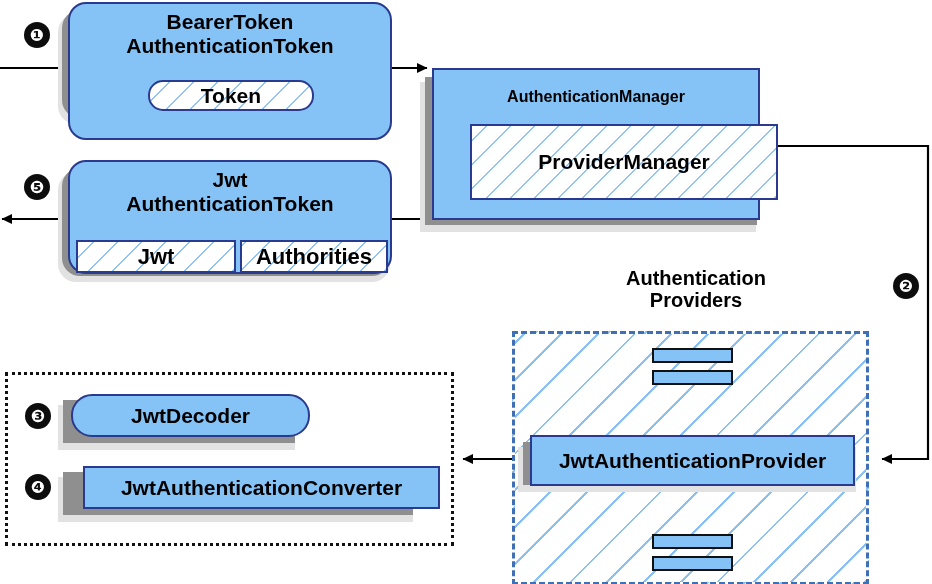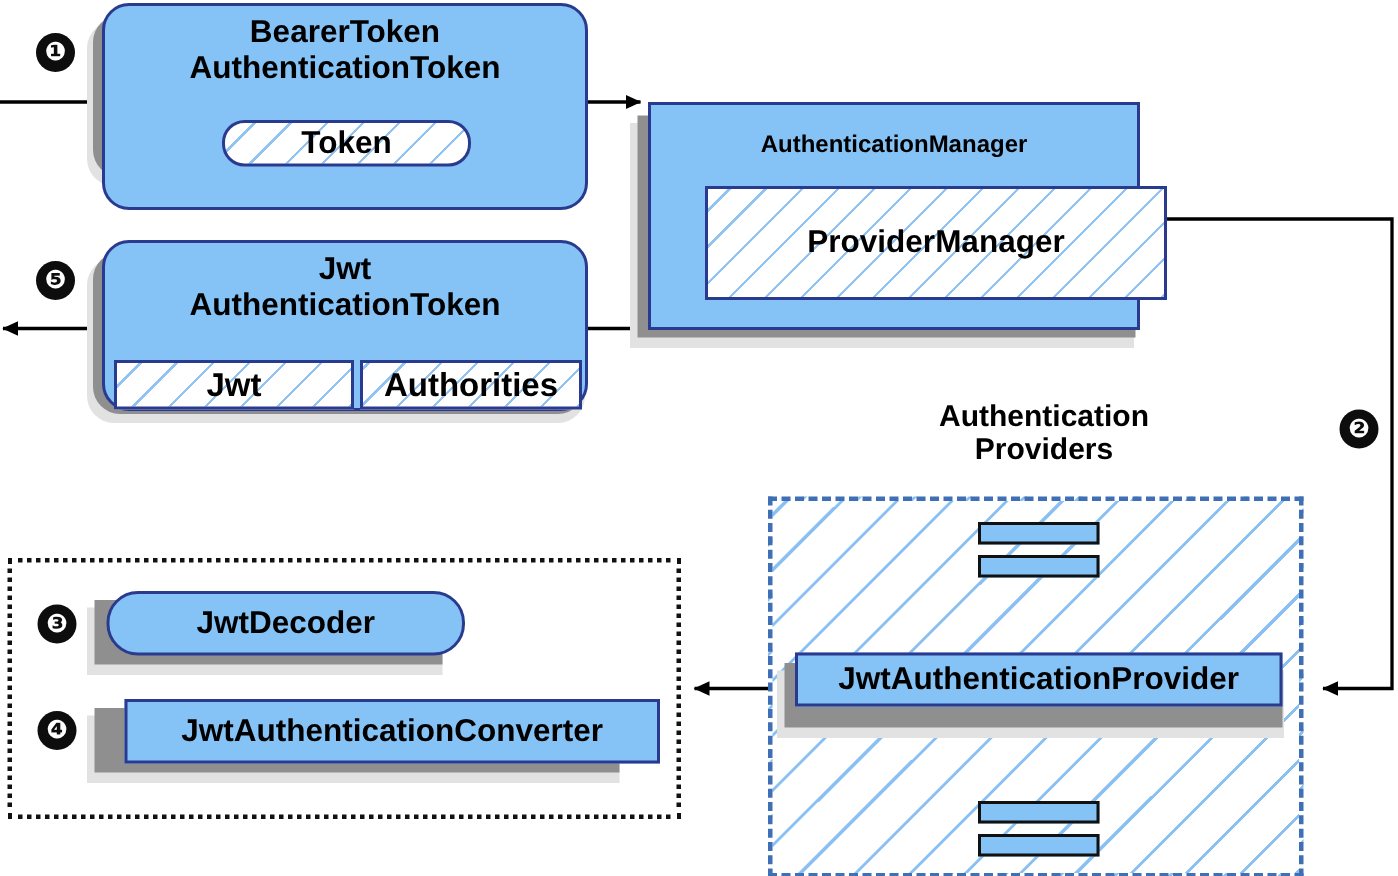--- a/index.html
+++ b/index.html
@@ -183,21 +183,21 @@
 Providers</div>
 
   <div class="mini-bar" style="left:652px; top:348px; width:81px; height:15px;"></div>
   <div class="mini-bar" style="left:652px; top:370px; width:81px; height:15px;"></div>
 
   <div class="mini-bar" style="left:652px; top:534px; width:81px; height:15px;"></div>
   <div class="mini-bar" style="left:652px; top:556px; width:81px; height:15px;"></div>
 
   <div class="shadow shadow-light" style="left:518px; top:447px; width:338px; height:45px;"></div>
   <div class="shadow shadow-dark" style="left:523px; top:442px; width:332px; height:43px;"></div>
-  <div class="node blue-fill" style="left:530px; top:435px; width:325px; height:36px; display:flex; align-items:center; justify-content:center;">
+  <div class="node blue-fill" style="left:530px; top:435px; width:325px; height:51px; display:flex; align-items:center; justify-content:center;">
     <span class="title-text" style="font-size:21px;">JwtAuthenticationProvider</span>
   </div>
 
   <div class="shadow shadow-light" style="left:420px; top:82px; width:336px; height:150px;"></div>
   <div class="shadow shadow-dark" style="left:425px; top:77px; width:332px; height:148px;"></div>
   <div class="node blue-fill" style="left:432px; top:68px; width:328px; height:152px;">
     <div class="title-text" style="position:absolute; left:0; top:18px; width:100%; font-size:16px;">AuthenticationManager</div>
     <div class="hatch-white" style="left:36px; top:54px; width:308px; height:76px;">
       <span style="font-size:21px;">ProviderManager</span>
     </div>

